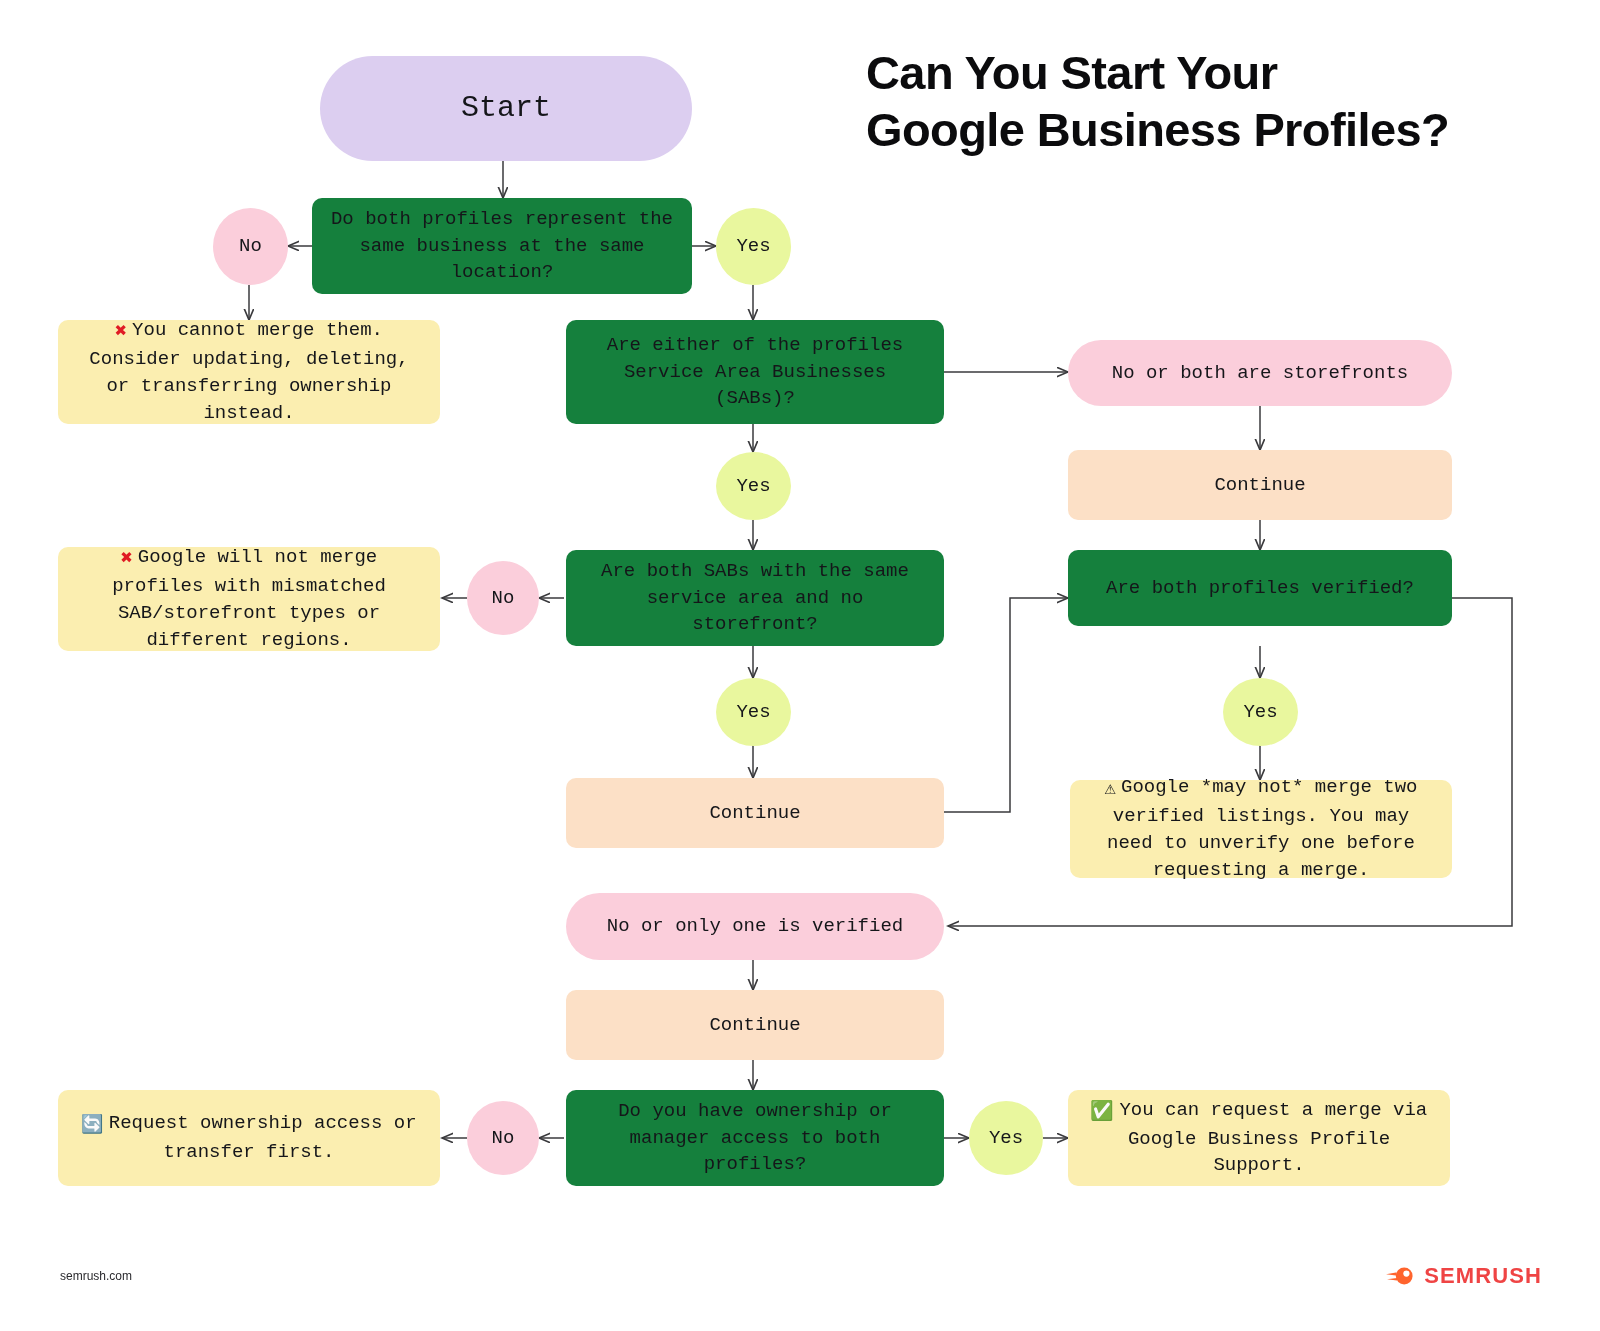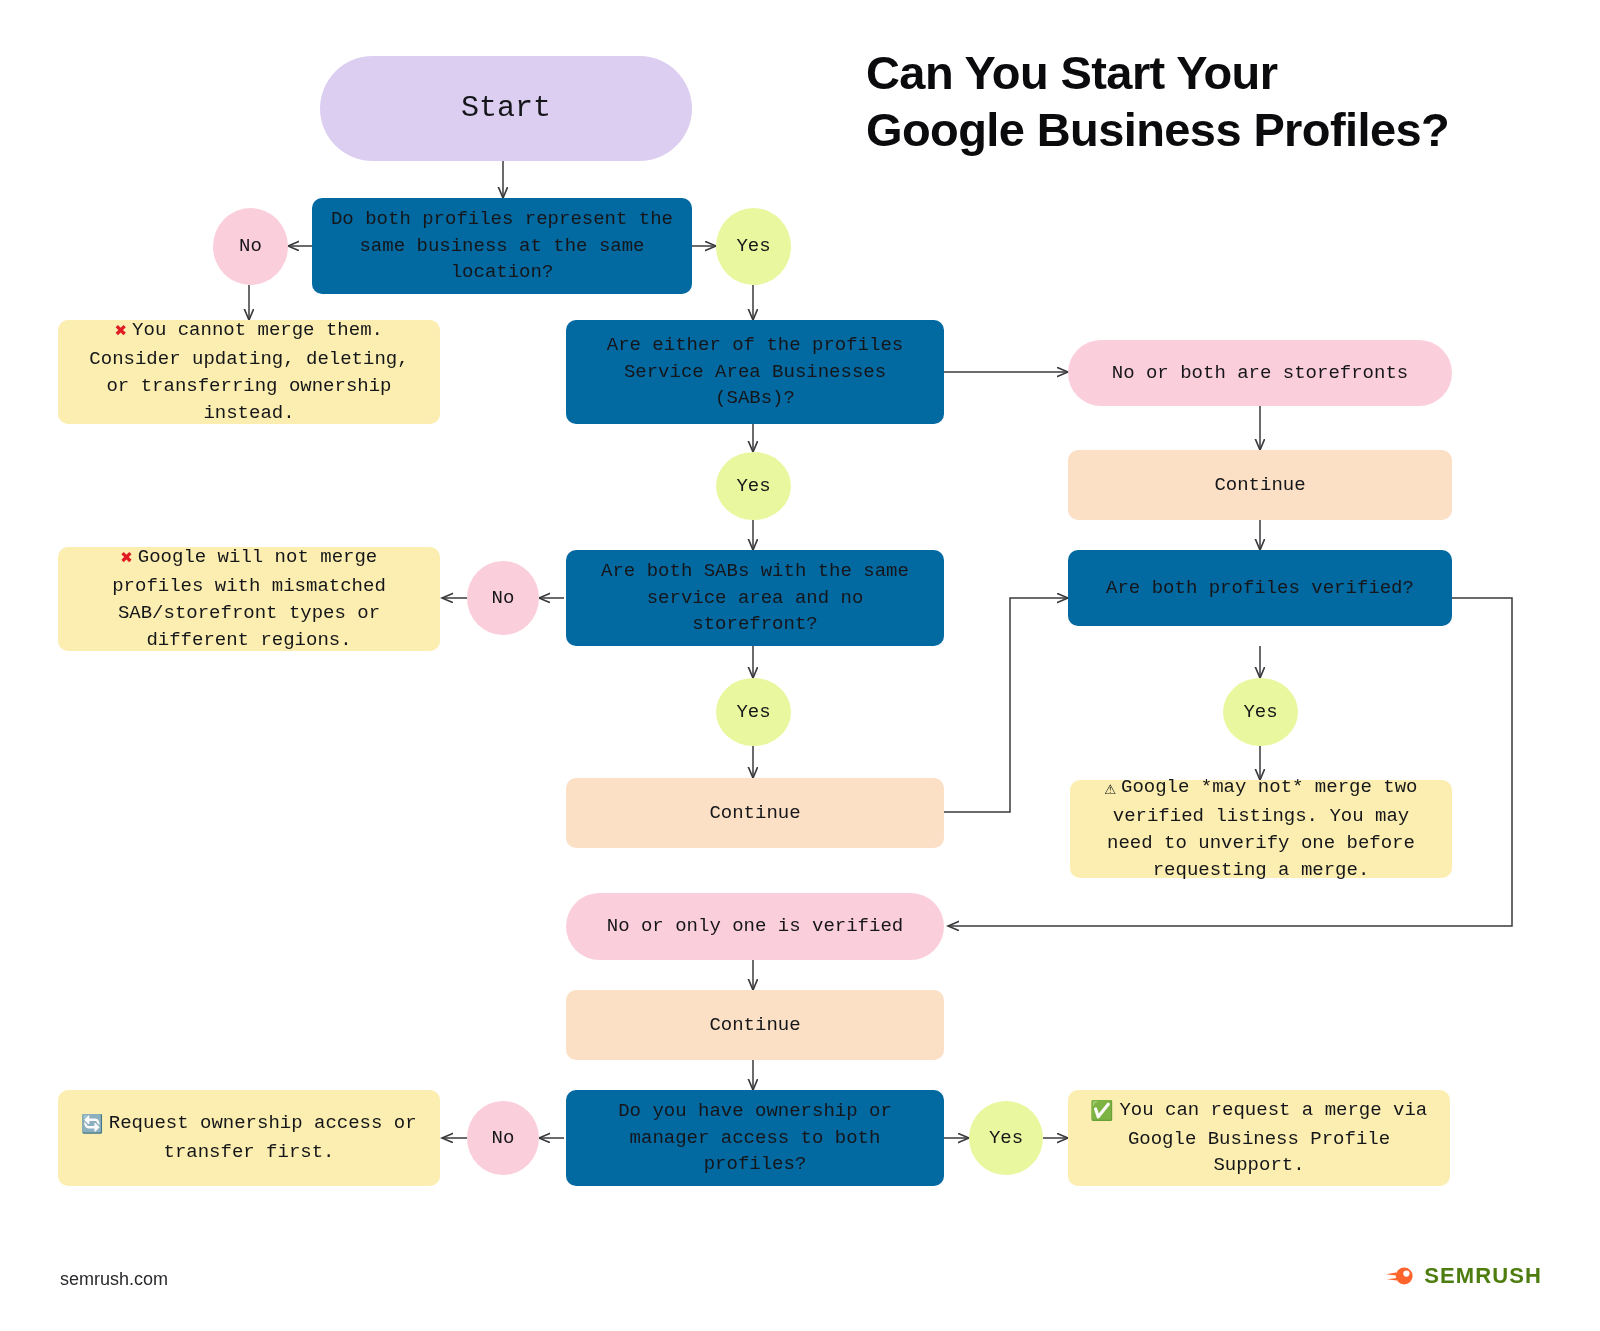--- a/index.html
+++ b/index.html
@@ -24,21 +24,21 @@
     line-height: 1.42;
     font-family: Liberation Mono, monospace;
   }
   .node span.txt { display: block; padding: 0 18px; }
 
   .pill       { border-radius: 999px; }
   .rect       { border-radius: 10px; }
   .ellipse    { border-radius: 50%; }
 
   .c-lav   { background: #dccef0; }
-  .c-blue  { background: #0369a1; }
+  .c-blue  { background: #15803d; }
   .c-pink  { background: #fbcedb; }
   .c-green { background: #e9f79e; }
   .c-peach { background: #fce0c6; }
   .c-yellow{ background: #fbeeb0; }
 
   .f-start  { font-size: 30px; font-weight: 400; }
   .f-body   { font-size: 19px; }
   .f-badge  { font-size: 19px; }
 
   
@@ -48,28 +48,28 @@
     font-size: 47px; font-weight: 700;
     line-height: 1.22; letter-spacing: -0.6px;
     color: #0b0b0d;
     z-index: 3;
   }
   #title .l2 { display: block; }
 
   
   #footer-url {
     position: absolute; left: 60px; top: 1269px;
-    font-size: 18px; color: #2a2a2e; z-index: 3;
+    font-size: 12px; color: #2a2a2e; z-index: 3;
   }
   #brand {
     position: absolute; right: 58px; top: 1263px;
     display: flex; align-items: center; gap: 9px; z-index: 3;
   }
   #brand .wordmark {
-    font-size: 22px; font-weight: 700; letter-spacing: 1.1px; color: #4d7c0f;
+    font-size: 22px; font-weight: 700; letter-spacing: 1.1px; color: #ef4444;
   }
 
   
   .ic { display: inline-block; vertical-align: -2px; margin-right: 5px; }
   .ic-x { color: #e01b24; font-weight: 700; font-size: 20px; }
   .ic-warn { font-size: 19px; }
   .ic-ok { font-size: 19px; }
   .ic-cycle { font-size: 18px; }
 </style>
 </head>

